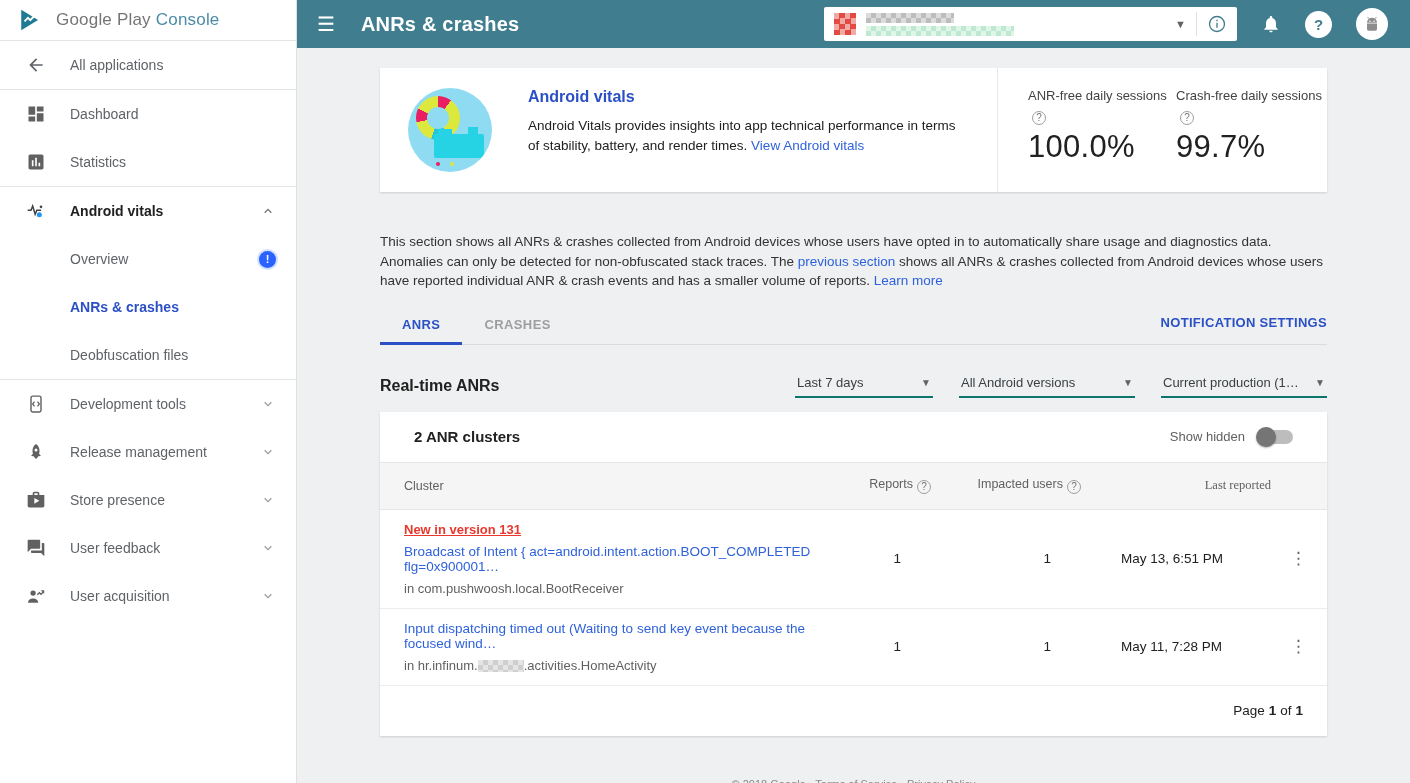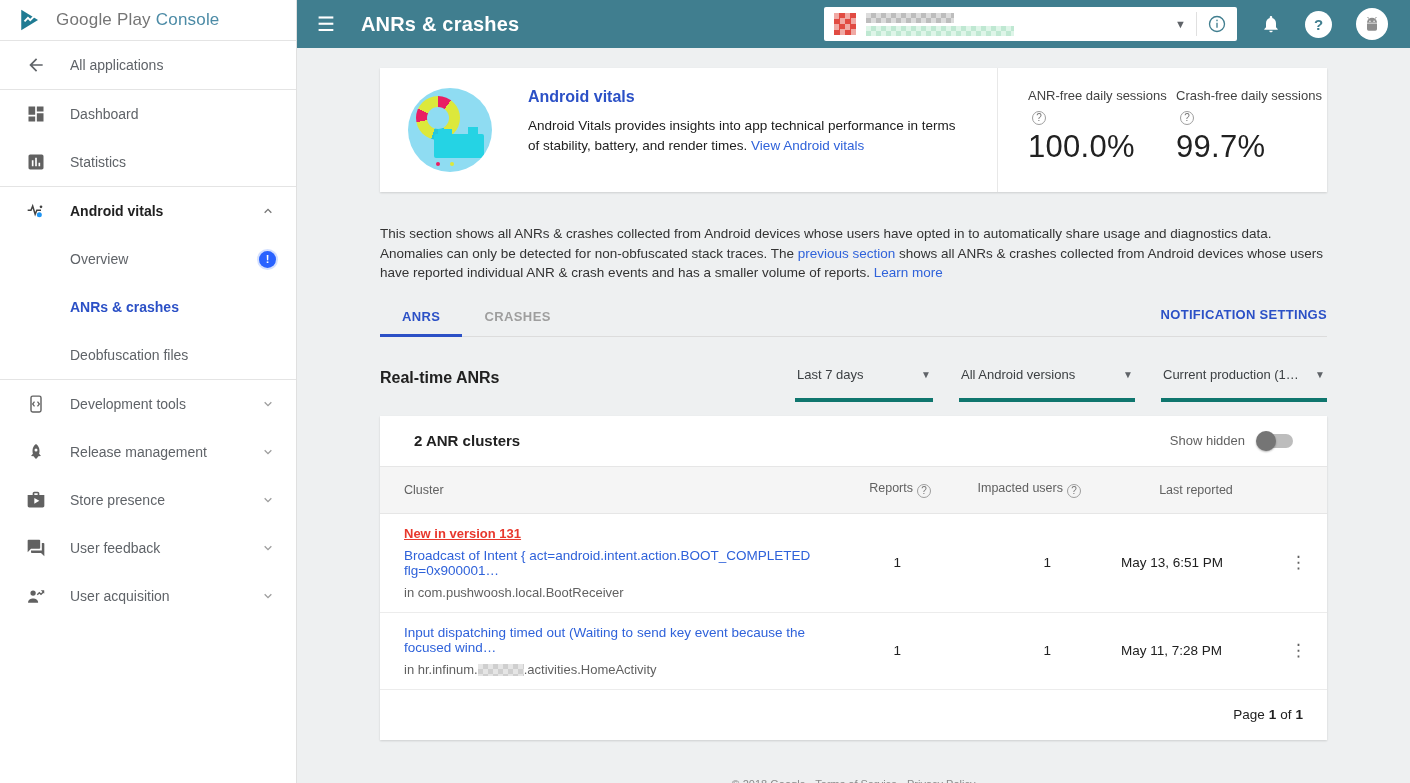--- a/index.html
+++ b/index.html
@@ -61,53 +61,53 @@
   .vitals-title { color:#2b50c6; font-size:16px; font-weight:bold; margin-bottom:10px; }
   .vitals-desc { font-size:13.5px; color:#212121; line-height:20px; max-width:560px; }
   .link { color:#2f62da; cursor:pointer; text-decoration:none; }
   .vitals-stats { width:330px; flex:none; border-left:1px solid #e8e8e8; display:flex; padding:18px 0 0 30px; }
   .stat { width:148px; }
   .stat-label { font-size:13px; color:#424242; line-height:19px; }
   .stat-value { font-size:31px; color:#212121; margin-top:4px; letter-spacing:.3px; }
   .qmark { display:inline-flex; width:14px; height:14px; border:1px solid #9e9e9e; border-radius:50%; color:#757575; font-size:10px; align-items:center; justify-content:center; vertical-align:-2px; margin-left:4px; }
 
   
-  .info-para { margin-top:32px; font-size:13.5px; line-height:19.5px; color:#333; }
+  .info-para { margin-top:40px; font-size:13.5px; line-height:19.5px; color:#333; }
 
   
   .tabs-row { margin-top:16px; display:flex; align-items:flex-end; border-bottom:1px solid #dcdcdc; height:38px; }
   .tab { font-size:13px; font-weight:bold; letter-spacing:.4px; padding:0 22px 12px; cursor:pointer; position:relative; }
   .tab.active { color:#2b50c6; }
   .tab.active::after { content:""; position:absolute; left:0; right:0; bottom:-1px; height:3px; background:#2b50c6; }
   .tab.inactive { color:#9e9e9e; }
   .tabs-spacer { flex:1; }
   .notif-settings { font-size:13px; font-weight:bold; color:#2b50c6; letter-spacing:.3px; padding-bottom:14px; cursor:pointer; }
 
   
   .realtime-row { margin-top:26px; display:flex; align-items:flex-start; }
   .realtime-heading { font-size:16px; font-weight:bold; color:#212121; padding-top:6px; }
   .filters { margin-left:auto; display:flex; gap:26px; }
-  .filter { border-bottom:4px solid #0f766e; padding:4px 2px 16px 2px; font-size:13px; color:#3c4043; display:flex; align-items:center; cursor:pointer; }
+  .filter { border-bottom:2px solid #0f766e; padding:4px 2px 6px 2px; font-size:13px; color:#3c4043; display:flex; align-items:center; cursor:pointer; }
   .filter .fcaret { margin-left:auto; color:#5f6368; font-size:10px; padding-left:14px; }
   .filter.f1 { width:138px; } .filter.f2 { width:176px; } .filter.f3 { width:166px; }
 
   
   .panel { margin-top:14px; background:#fff; box-shadow:0 1px 2px rgba(0,0,0,.14); }
   .panel-head { height:50px; display:flex; align-items:center; padding:0 34px;text-align:center; }
   .panel-title { font-size:15px; font-weight:bold; color:#212121; }
   .panel-head-right { margin-left:auto; display:flex; align-items:center; }
   .show-hidden-label { font-size:13px; color:#616161; margin-right:14px; }
   .toggle { width:34px; height:14px; background:#bdbdbd; border-radius:7px; position:relative; cursor:pointer; }
   .toggle .knob { position:absolute; left:-3px; top:-3px; width:20px; height:20px; border-radius:50%; background:#757575; box-shadow:0 1px 2px rgba(0,0,0,.3); }
 
   .thead { display:flex; align-items:center; height:48px; background:#f5f5f5; border-top:1px solid #e6e6e6; border-bottom:1px solid #e6e6e6; font-size:12.5px; color:#616161; }
   .col-cluster { flex:1; padding-left:24px; padding-right:16px; }
   .col-reports { width:100px; text-align:right; flex:none; }
   .col-impacted { width:150px; text-align:right; flex:none; }
-  .col-last { width:190px; padding-left:40px; text-align:center; flex:none; }
+  .col-last { width:190px; padding-left:40px; text-align:right; flex:none;font-family:Liberation Serif, serif; }
   .col-menu { width:56px; text-align:center; flex:none; }
 
   .trow { display:flex; align-items:center; border-bottom:1px solid #ececec; padding:12px 0; }
   .cluster-cell { flex:1; padding-left:24px; padding-right:16px; }
   .row-badge { color:#e8382d; font-size:13px; font-weight:bold; margin-bottom:7px;text-decoration:underline; }
   .cluster-link { color:#2f62da; font-size:13.5px; cursor:pointer; margin-bottom:7px; }
   .cluster-loc { color:#616161; font-size:13px; }
   .num-cell { width:100px; text-align:right; padding-right:30px; font-size:13.5px; color:#212121; flex:none; }
   .num-cell.imp { width:150px; }
   .last-cell { width:190px; padding-left:40px; font-size:13.5px; color:#212121; flex:none; }

